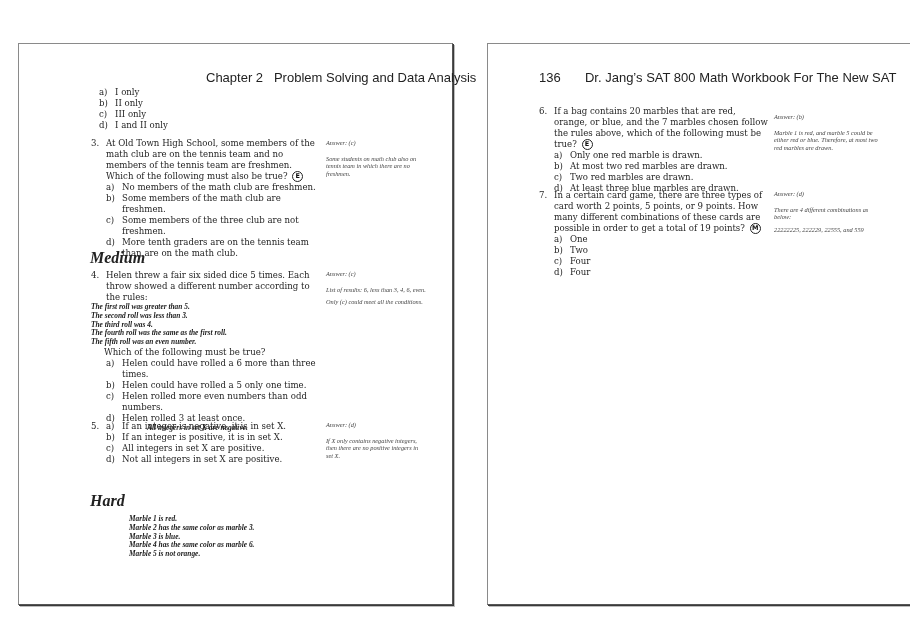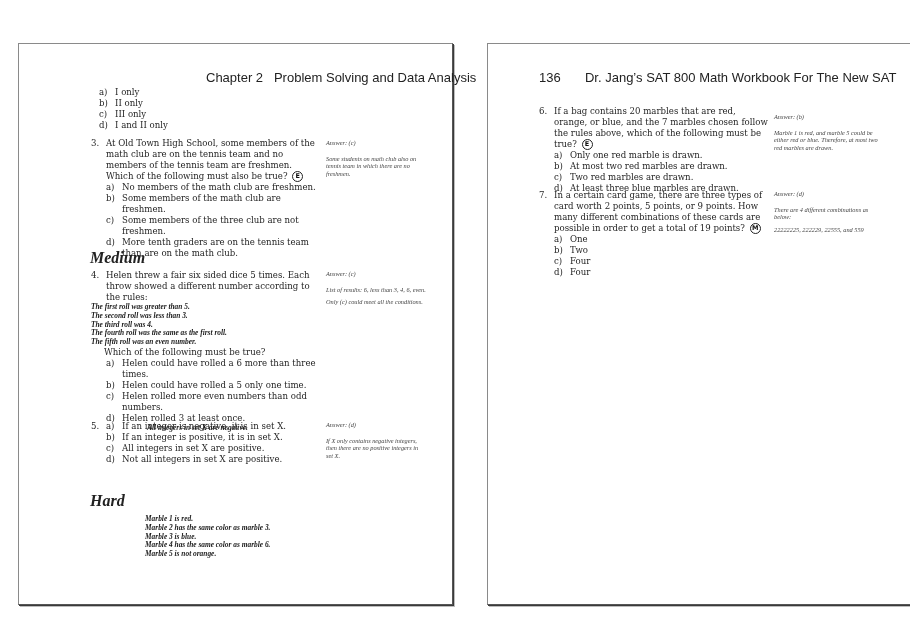--- a/index.html
+++ b/index.html
@@ -109,21 +109,21 @@
       <div class="opt"><span class="ol">d)</span><span>Not all integers in set X are positive.</span></div>
     </div>
   </div>
   <div class="abs ans" style="left:307px; top:377px; width:100px;">
     <p class="alabel">Answer:  (d)</p>
     <p>If X only contains negative integers, then there are no positive integers in set X.</p>
   </div>
 
   <div class="abs section" style="left:71px; top:428px;margin-top:20px;">Hard</div>
 
-  <div class="abs rule" style="left:110px; top:471px; width:200px;margin-left:16px;">
+  <div class="abs rule" style="left:110px; top:471px; width:200px;">
     <div>Marble 1 is red.</div>
     <div>Marble 2 has the same color as marble 3.</div>
     <div>Marble 3 is blue.</div>
     <div>Marble 4 has the same color as marble 6.</div>
     <div>Marble 5 is not orange.</div>
   </div>
 </div>
 
 <div class="page" id="page-right">
   <div class="abs hdr" style="left:51px; top:26px;">

